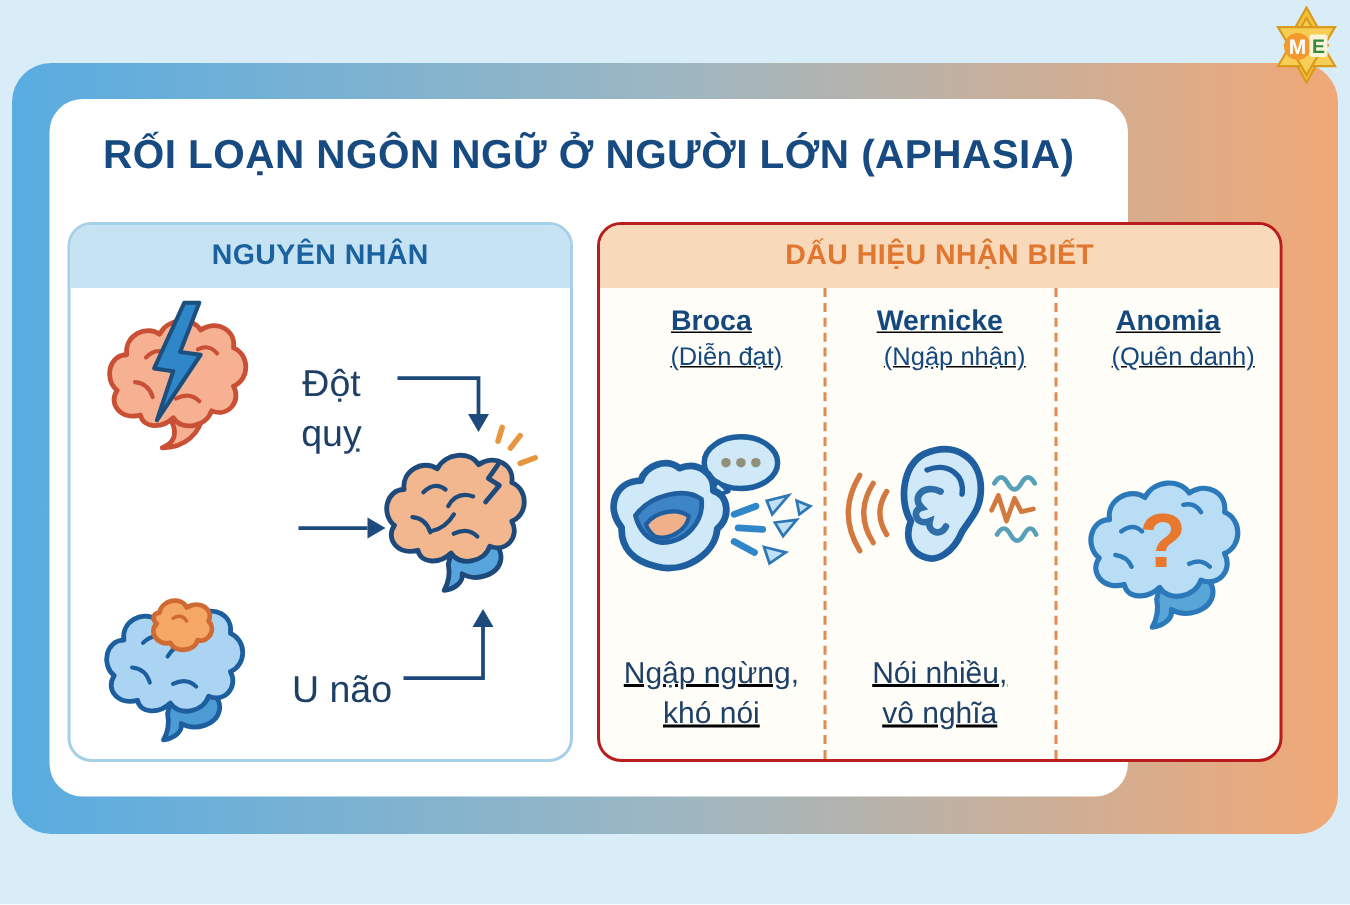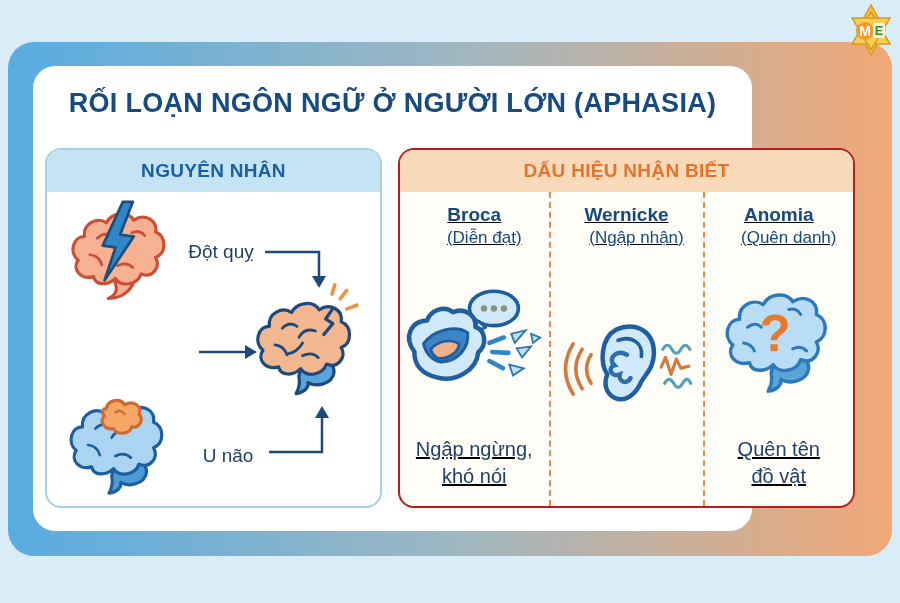--- a/index.html
+++ b/index.html
@@ -13,21 +13,21 @@
   .panels{position:absolute;top:82px;left:12px;width:810px;height:360px;display:flex;gap:16px;}
   .panel{border-radius:16px;display:flex;flex-direction:column;overflow:hidden;box-sizing:border-box;}
   .panel-causes{width:337px;border:2px solid #a6cfe8;background:#fff;}
   .panel-signs{flex:1;border:2px solid #b91c1c;background:#fffdf8;}
   .panel-header{height:42px;flex:0 0 42px;display:flex;align-items:center;justify-content:center;
                 font-weight:bold;font-size:19px;letter-spacing:.3px;}
   .panel-causes .panel-header{background:#c6e3f4;color:#1a619f;}
   .panel-signs .panel-header{background:#f8d9ba;color:#e0762f;}
   .causes-body{position:relative;flex:1;}
   .abs{position:absolute;}
-  .cause-label{font-size:19px;color:#1f4066;text-align:center;line-height:1.3;}
+  .cause-label{font-size:25px;color:#1f4066;text-align:center;line-height:1.3;}
   .pre{white-space:pre-line;}
   .signs-body{flex:1;display:flex;}
   .sign-col{flex:1;display:flex;flex-direction:column;align-items:center;padding:12px 6px 16px;box-sizing:border-box;text-decoration:underline;}
   .sign-col + .sign-col{border-left:2px dashed #e08b52;}
   .sign-name{font-size:19px;font-weight:bold;color:#15497d;text-align:center;}
   .sign-sub{font-size:17px;color:#15497d;text-align:center;margin-top:2px;margin-left:20px;}
   .sign-icon{flex:1;display:flex;align-items:center;justify-content:center;}
   .sign-desc{font-size:20px;color:#1f4066;text-align:center;line-height:1.35;}
   .logo{position:absolute;top:4px;right:2px;width:54px;height:56px;}
   svg{display:block;overflow:visible;}
@@ -132,34 +132,34 @@
               <svg width="140" height="116" viewBox="-6 0 156 120">
                 <path d="M32,44 Q22,60 32,76 M22,38 Q8,60 22,82 M12,32 Q-5,60 12,88" fill="none" stroke="#d2793f" stroke-width="4" stroke-linecap="round"></path>
                 <path d="M60,16 C84,6 102,20 102,42 C102,58 94,64 88,74 C82,88 70,98 58,92 C48,87 46,76 50,66 C42,54 42,26 60,16 Z" fill="#cfe9f8" stroke="#1f5f9f" stroke-width="5" stroke-linejoin="round"></path>
                 <path d="M62,28 C78,22 90,32 88,46" fill="none" stroke="#1f5f9f" stroke-width="4" stroke-linecap="round"></path>
                 <path d="M72,44 C60,38 50,48 58,56 C50,58 54,70 64,66 C62,74 72,78 76,70" fill="none" stroke="#2f6ea8" stroke-width="5" stroke-linecap="round"></path>
                 <path d="M112,38 q5,-9 10,0 q5,9 10,0 q5,-9 10,0" fill="none" stroke="#56a0b8" stroke-width="3.5" stroke-linecap="round"></path>
                 <path d="M110,58 l5,-11 6,19 6,-17 5,10 9,-2" fill="none" stroke="#d2793f" stroke-width="3.5" stroke-linecap="round" stroke-linejoin="round"></path>
                 <path d="M114,76 q5,-9 10,0 q5,9 10,0 q5,-9 9,0" fill="none" stroke="#56a0b8" stroke-width="3.5" stroke-linecap="round"></path>
               </svg>
             </div>
+            <div class="sign-desc pre">Nói nhiều,
+vô nghĩa</div>
           </div>
 
           <div class="sign-col">
             <div class="sign-name">Anomia</div>
             <div class="sign-sub">(Quên danh)</div>
             <div class="sign-icon">
               <svg width="118" height="110" viewBox="0 0 120 110">
                 <path d="M56,70 C74,62 92,70 90,83 C88,94 72,99 62,93 C63,99 57,104 49,105 C53,98 53,91 52,86 Z" fill="#5aa5d8" stroke="#2c79ba" stroke-width="3.5" stroke-linejoin="round"></path>
                 <path d="M30,76 C16,80 6,68 13,58 C3,50 7,32 20,32 C18,18 34,10 44,17 C50,5 68,4 74,14 C86,6 100,14 98,27 C110,32 110,50 98,55 C104,66 94,78 82,73 C78,85 60,88 54,78 C46,86 32,86 30,76 Z" fill="#b9ddf4" stroke="#2c79ba" stroke-width="3.5" stroke-linejoin="round"></path>
                 <path d="M28,40 Q36,34 42,40 M24,56 Q32,57 35,64 M70,22 Q78,20 82,27 M74,62 Q82,58 88,64" fill="none" stroke="#2c79ba" stroke-width="3" stroke-linecap="round"></path>
                 <text x="56" y="64" font-size="52" font-weight="bold" text-anchor="middle" fill="#e8782e">?</text>
               </svg>
             </div>
-            <div class="sign-desc pre">Quên tên
-đồ vật</div>
           </div>
 
         </div>
       </div>
     </div>
   </div>
 </div>
 
 </body></html>

